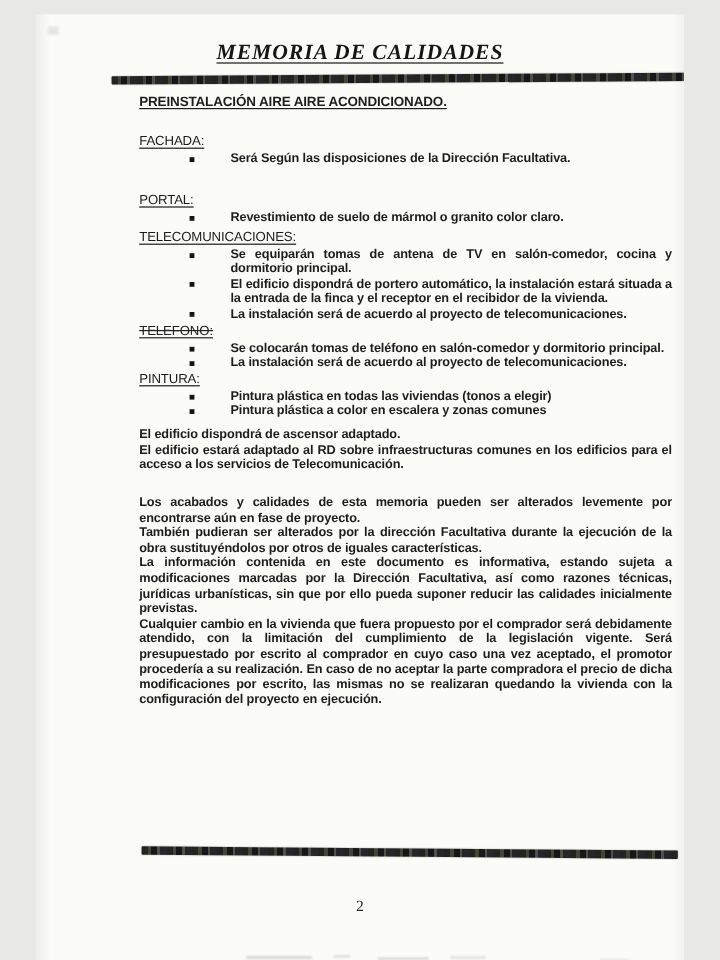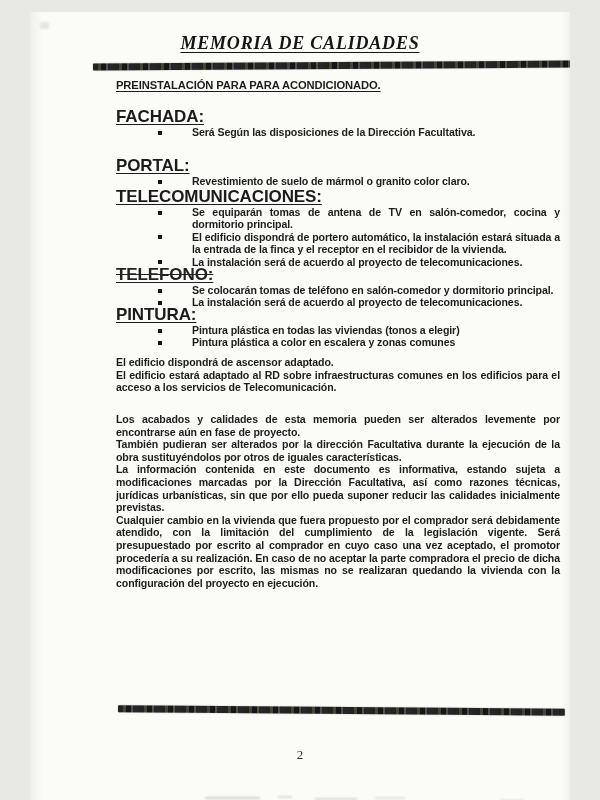--- a/index.html
+++ b/index.html
@@ -39,22 +39,22 @@
     box-shadow:0 0 1px rgba(0,0,0,.6);
   }
   .bar.top{left:63px;width:478px;top:50px;transform:rotate(-.35deg);}
   .bar.bottom{left:88px;width:447px;top:695px;transform:rotate(.45deg);}
 
   .main-heading{position:absolute;left:86px;top:67px;font-size:11.2px;}
   .u{text-decoration:underline;text-underline-offset:2px;}
 
   .sec{position:absolute;left:86px;width:444px;}
   .sec h2{
-    margin:0;font-size:17px;line-height:13px;display:inline-block;
-    text-decoration:underline;text-underline-offset:2px;font-weight:700;color:#1b1b1b;
+    margin:0;font-size:11px;line-height:13px;display:inline-block;
+    text-decoration:underline;text-underline-offset:2px;font-weight:400;color:#1b1b1b;
   }
   .sec.strike h2{text-decoration:underline line-through;color:#222;}
   .sec ul{list-style:none;margin:0;padding:0 0 0 42px;}
   .sec li{display:flex;gap:30px;}
   .blt{flex:none;width:4px;height:4px;background:#141414;margin-top:4.5px;}
   .btxt{flex:1;font-size:10.6px;line-height:12.4px;text-align:justify;}
 
   .sec.fachada{top:96px;}
   .sec.portal{top:145px;}
   .sec.teleco{top:176px;}
@@ -89,21 +89,21 @@
   <div class="stamp">
     <i class="m1"></i>
     <i class="m2"></i>
   </div>
 
   <h1 class="title">MEMORIA DE CALIDADES</h1>
 
   <div class="bar top"></div>
 
   <div class="main-heading">
-    <span class="u">PREINSTALACIÓN PARA PARA ACONDICIONADO.</span>
+    <span class="u">PREINSTALACIÓN AIRE AIRE ACONDICIONADO.</span>
   </div>
 
   <section class="sec fachada">
     <h2>FACHADA:</h2>
     <ul>
       <li>
         <span class="blt"></span>
         <span class="btxt">Será Según las disposiciones de la Dirección Facultativa.</span>
       </li>
     </ul>

